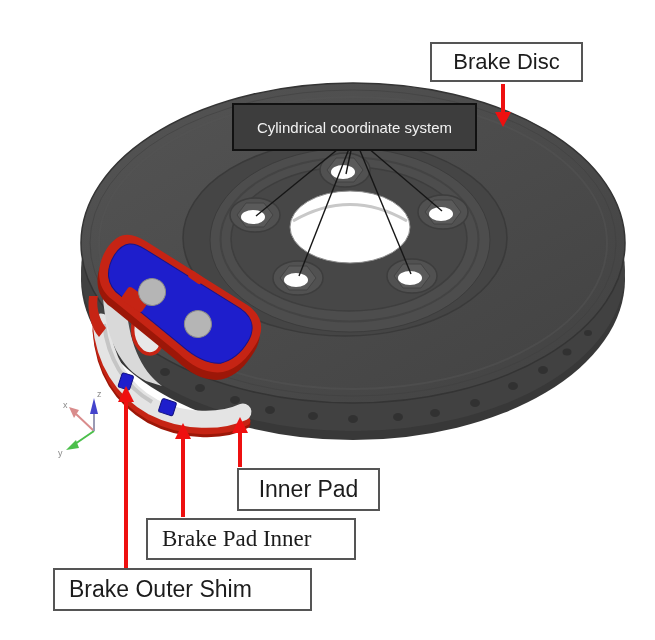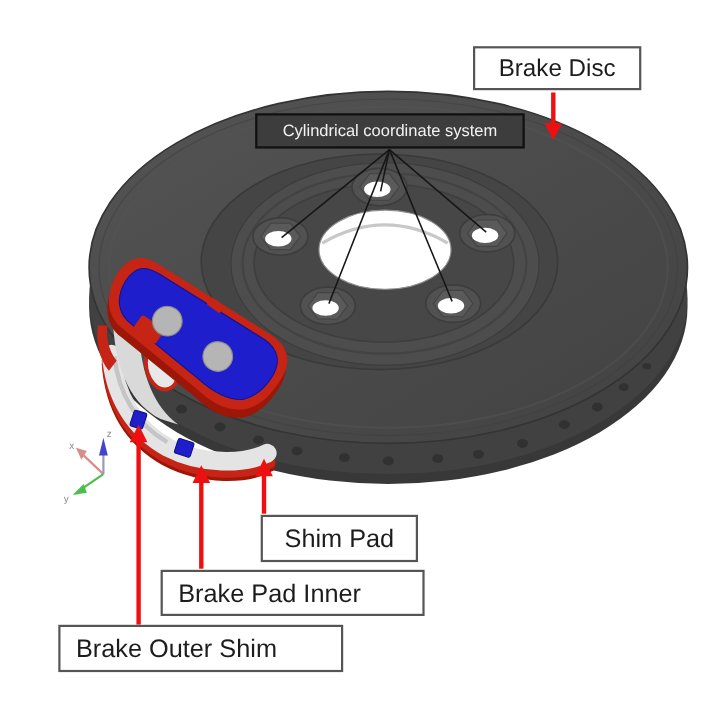--- a/index.html
+++ b/index.html
@@ -5,25 +5,25 @@
   html,body{margin:0;padding:0;background:#fff;}
   #figure{position:relative;width:655px;height:640px;background:#fff;overflow:hidden;
           font-family:"Liberation Sans", sans-serif;}
   #scene{position:absolute;left:0;top:0;}
   .label-box{position:absolute;box-sizing:border-box;background:#ffffff;
              border:2px solid var(--label-border,#555);color:var(--label-text,#1c1c1c);
              font-size:23px;display:flex;align-items:center;justify-content:center;
              white-space:nowrap;}
   .label-box.left-align{justify-content:flex-start;padding-left:14px;}
   #label-brake-disc{left:430px;top:42px;width:153px;height:40px;font-size:22px;}
-  #label-coord{left:232px;top:103px;width:245px;height:32px;font-size:15px;
+  #label-coord{left:232px;top:103px;width:245px;height:48px;font-size:15px;
                background:var(--coord-box-bg,#3d3d3d);border:2px solid var(--coord-box-border,#111);
                color:var(--coord-box-text,#f2f2f2);}
   #label-brake-pad{left:237px;top:468px;width:143px;height:43px;}
-  #label-brake-pad-inner{left:146px;top:518px;width:240px;height:42px;}
+  #label-brake-pad-inner{left:146px;top:518px;width:210px;height:42px;font-family:Liberation Serif, serif;}
   #label-brake-outer-shim{left:53px;top:568px;width:259px;height:43px;text-align:center;}
   text.axis-label{font-family:"Liberation Sans",sans-serif;font-size:9px;fill:#8a8a8a;}
 </style>
 </head>
 <body>
 
 <div id="figure">
 
   <svg id="scene" width="655" height="640" viewBox="0 0 655 640">
     <defs>
@@ -167,21 +167,21 @@
 
   <div class="label-box" id="label-brake-disc">
     <span>Brake Disc</span>
   </div>
 
   <div class="label-box" id="label-coord">
     <span>Cylindrical coordinate system</span>
   </div>
 
   <div class="label-box" id="label-brake-pad">
-    <span>Shim Pad</span>
+    <span>Inner Pad</span>
   </div>
 
   <div class="label-box left-align" id="label-brake-pad-inner">
     <span>Brake Pad Inner</span>
   </div>
 
   <div class="label-box left-align" id="label-brake-outer-shim">
     <span>Brake Outer Shim</span>
   </div>
 

